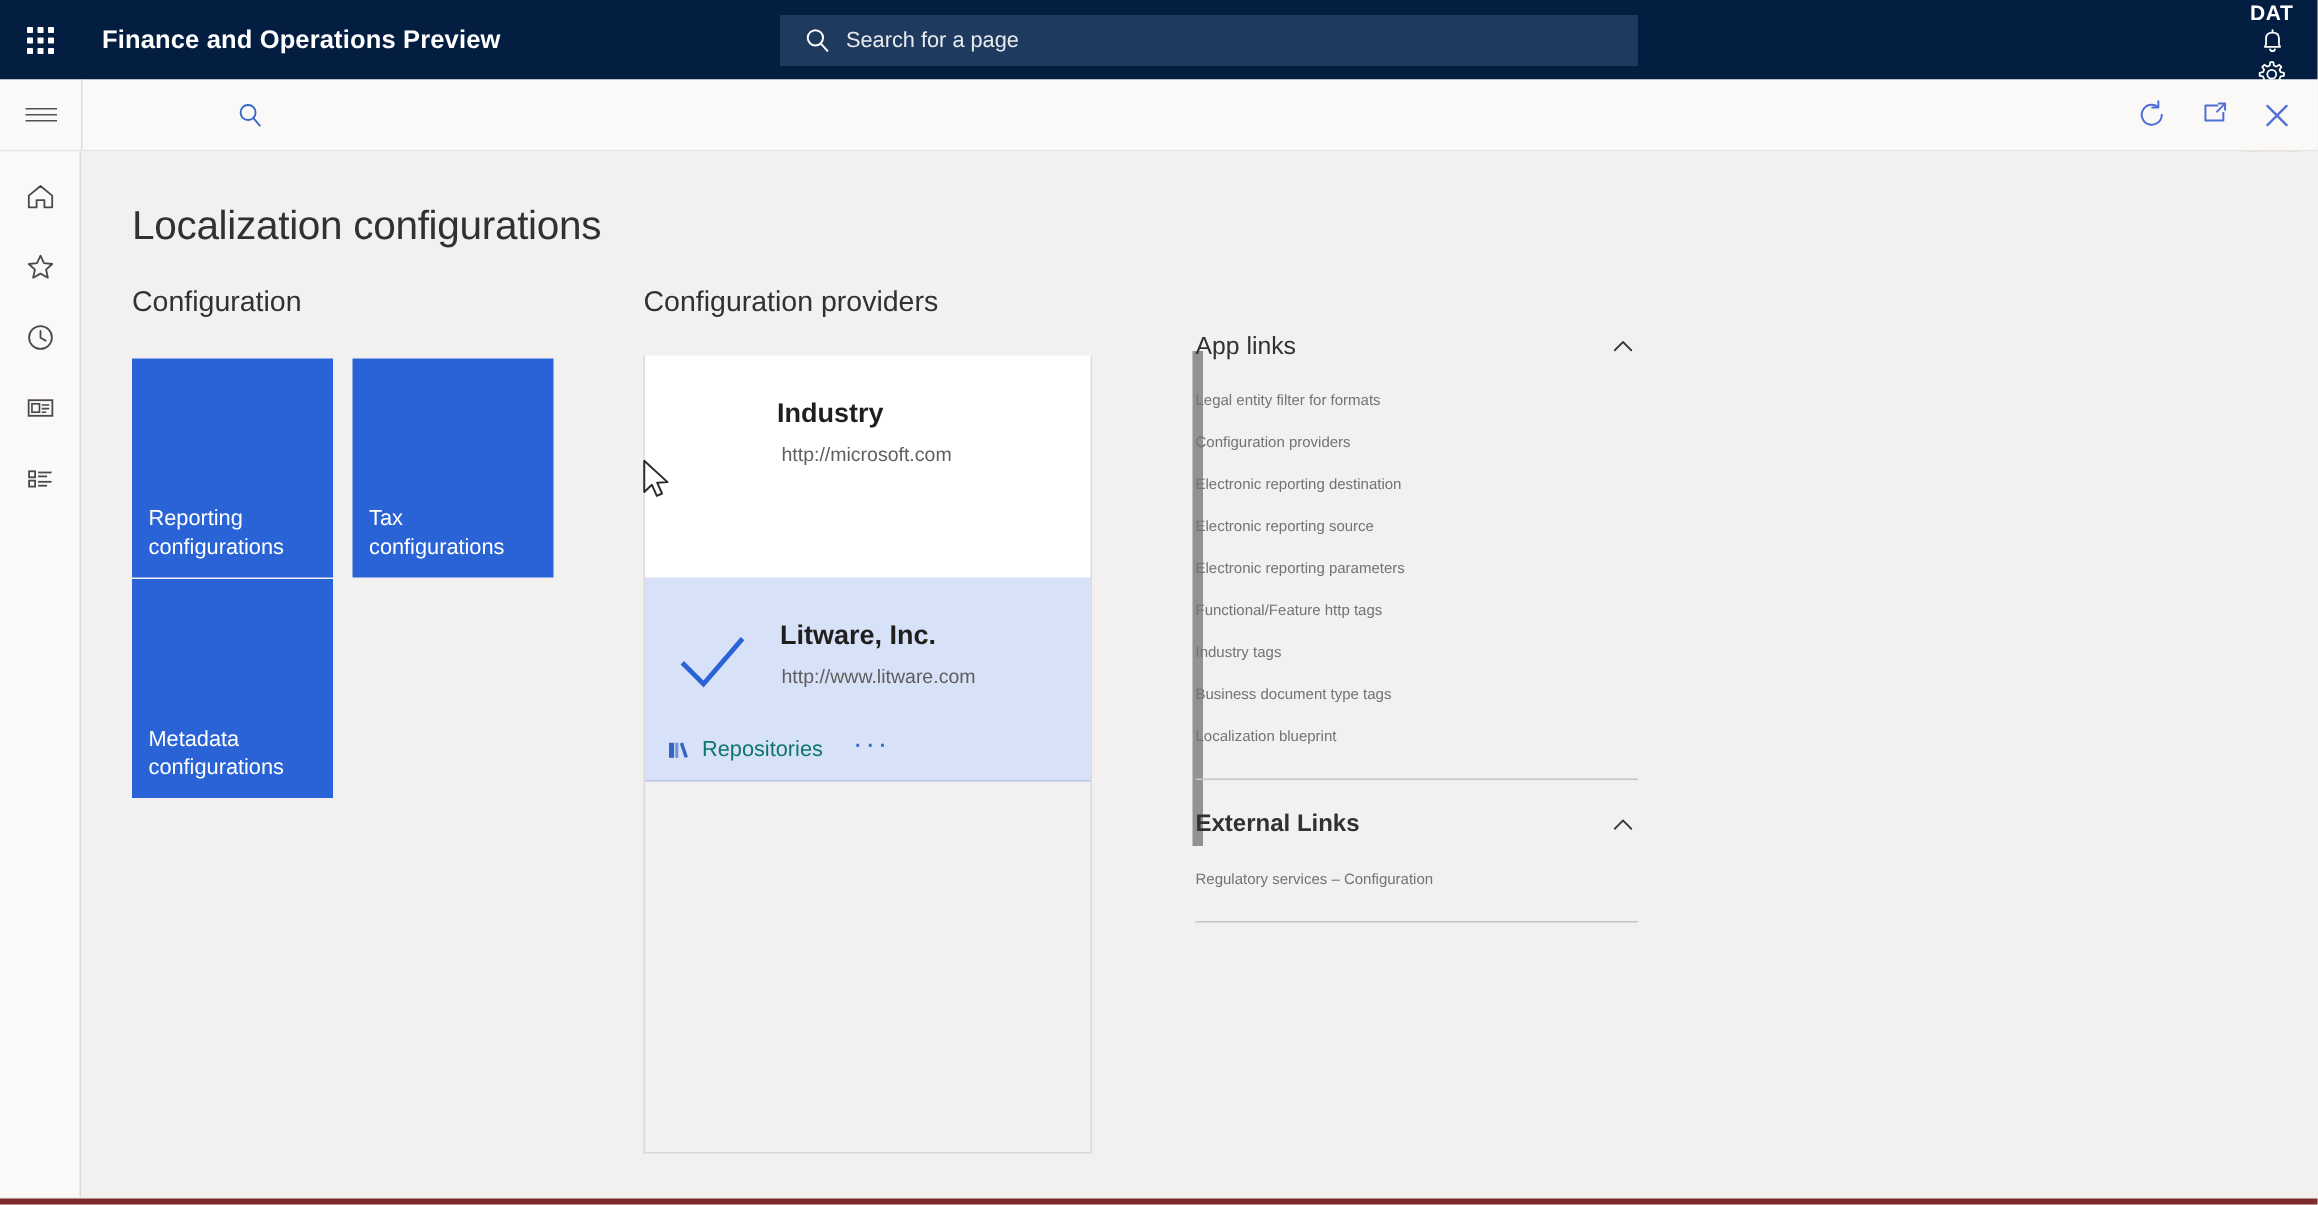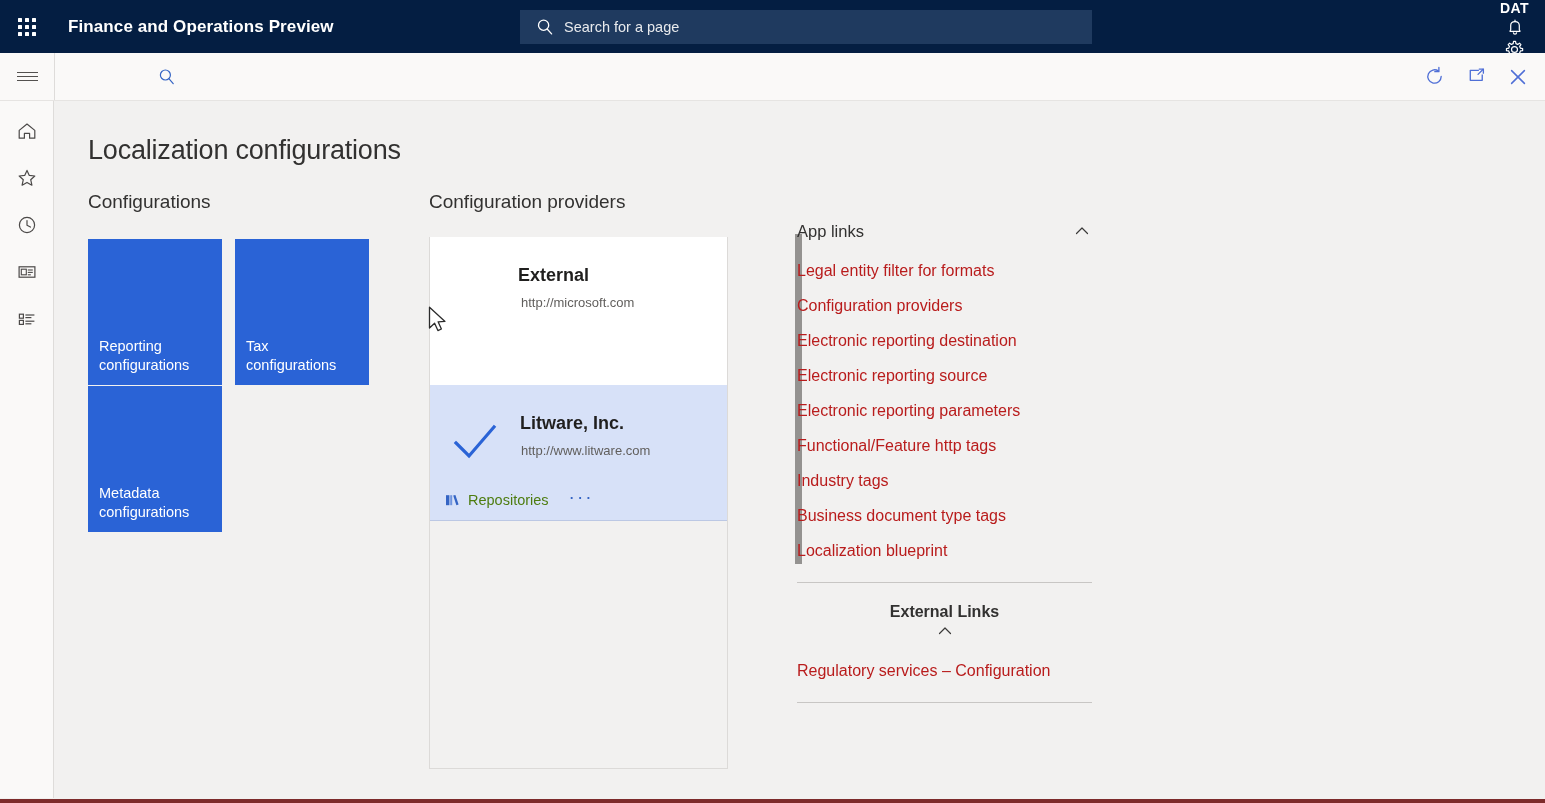--- a/index.html
+++ b/index.html
@@ -235,21 +235,21 @@
   .pc-url {
     position: absolute; left: 91px; top: 58px;
     font-size: 13px; color: #605e5c;
   }
   .pc-actions {
     position: absolute; left: 15px; bottom: 12px;
     display: flex; align-items: center;
   }
   .pc-repo {
     display: flex; align-items: flex-start;
-    color: #4d7c0f; font-size: 14.5px;
+    color: #0f766e; font-size: 14.5px;
     cursor: pointer;
   }
   .pc-repo .bookicon { margin-right: 7px; display: block; }
   .pc-ellipsis {
     margin-left: 20px; color: #3464c4;
     font-size: 19px; letter-spacing: 2px; line-height: 10px;
     cursor: pointer; padding-bottom: 6px;
   }
 
   .scroll-track {
@@ -267,24 +267,24 @@
   
   .col-related { position: absolute; left: 742px; top: 90px; width: 330px; }
   .rl-group-head {
     position: relative;
     display: flex; align-items: center; justify-content: space-between;
     width: 295px;
     font-size: 16.5px; color: #323130;
     cursor: pointer;
     padding-bottom: 4px;
   }
-  .rl-group-head.bold { font-weight: bold; font-size: 16px; flex-direction: column; }
+  .rl-group-head.bold { font-weight: bold; font-size: 16px; }
   .rl-link {
     display: block;
-    color: #b91c1c; font-size: 16px;
+    color: #737373; font-size: 10px;
     margin-top: 17px;
     text-decoration: none;
     cursor: pointer;
     white-space: nowrap;
   }
   .rl-divider {
     width: 295px; height: 1px; background: #c8c6c4;
     margin-top: 22px;
   }
 
@@ -445,21 +445,21 @@
       <line x1="9.4" y1="15.8" x2="15.4" y2="15.8" stroke="#4b4948" stroke-width="1.2"></line>
     </svg>
   </div>
 </div>
 
 <div class="content">
 
   <div class="page-title">Localization configurations</div>
 
   <div class="col-configs">
-    <div class="col-head">Configurations</div>
+    <div class="col-head">Configuration</div>
     <div class="tiles" style="height:290px">
 
       <div class="tile" style="left:0px; top:0px;">
         <div class="tile-label">Reporting configurations</div>
       </div>
 
       <div class="tile" style="left:147px; top:0px;">
         <div class="tile-label">Tax configurations</div>
       </div>
 
@@ -469,21 +469,21 @@
     </div>
   </div>
 
   <div class="col-providers">
     <div class="col-head">Configuration providers</div>
   </div>
 
   <div class="providers-box">
 
     <div class="provider-card plain">
-      <div class="pc-name">External</div>
+      <div class="pc-name">Industry</div>
       <div class="pc-url">http://microsoft.com</div>
     </div>
 
     <div class="provider-card selected">
       <svg class="pc-check" viewBox="0 0 46 46">
         <path d="M4 24 L17 37 L42 8" fill="none" stroke="#2a63d6" stroke-width="3.2" stroke-linecap="square" stroke-linejoin="miter"></path>
       </svg>
       <div class="pc-name">Litware, Inc.</div>
       <div class="pc-url">http://www.litware.com</div>
       <div class="pc-actions">

